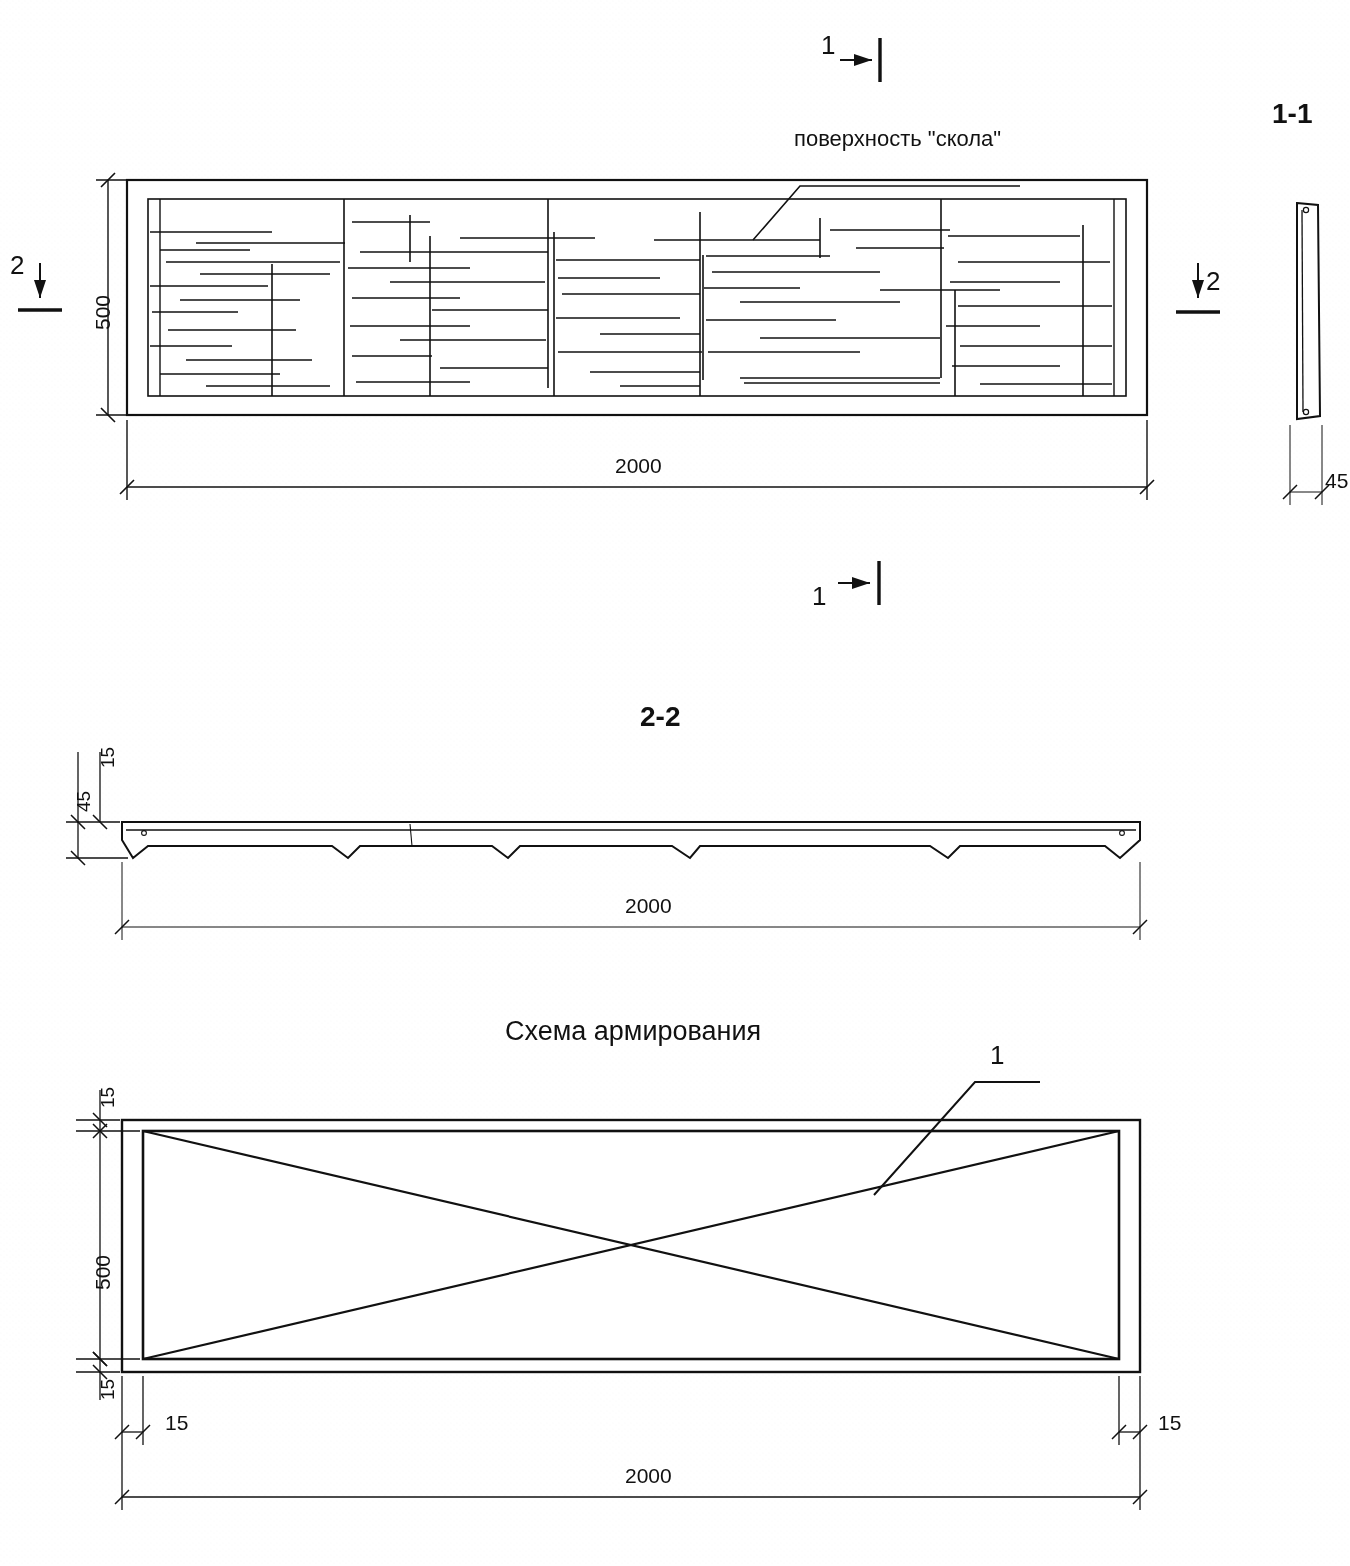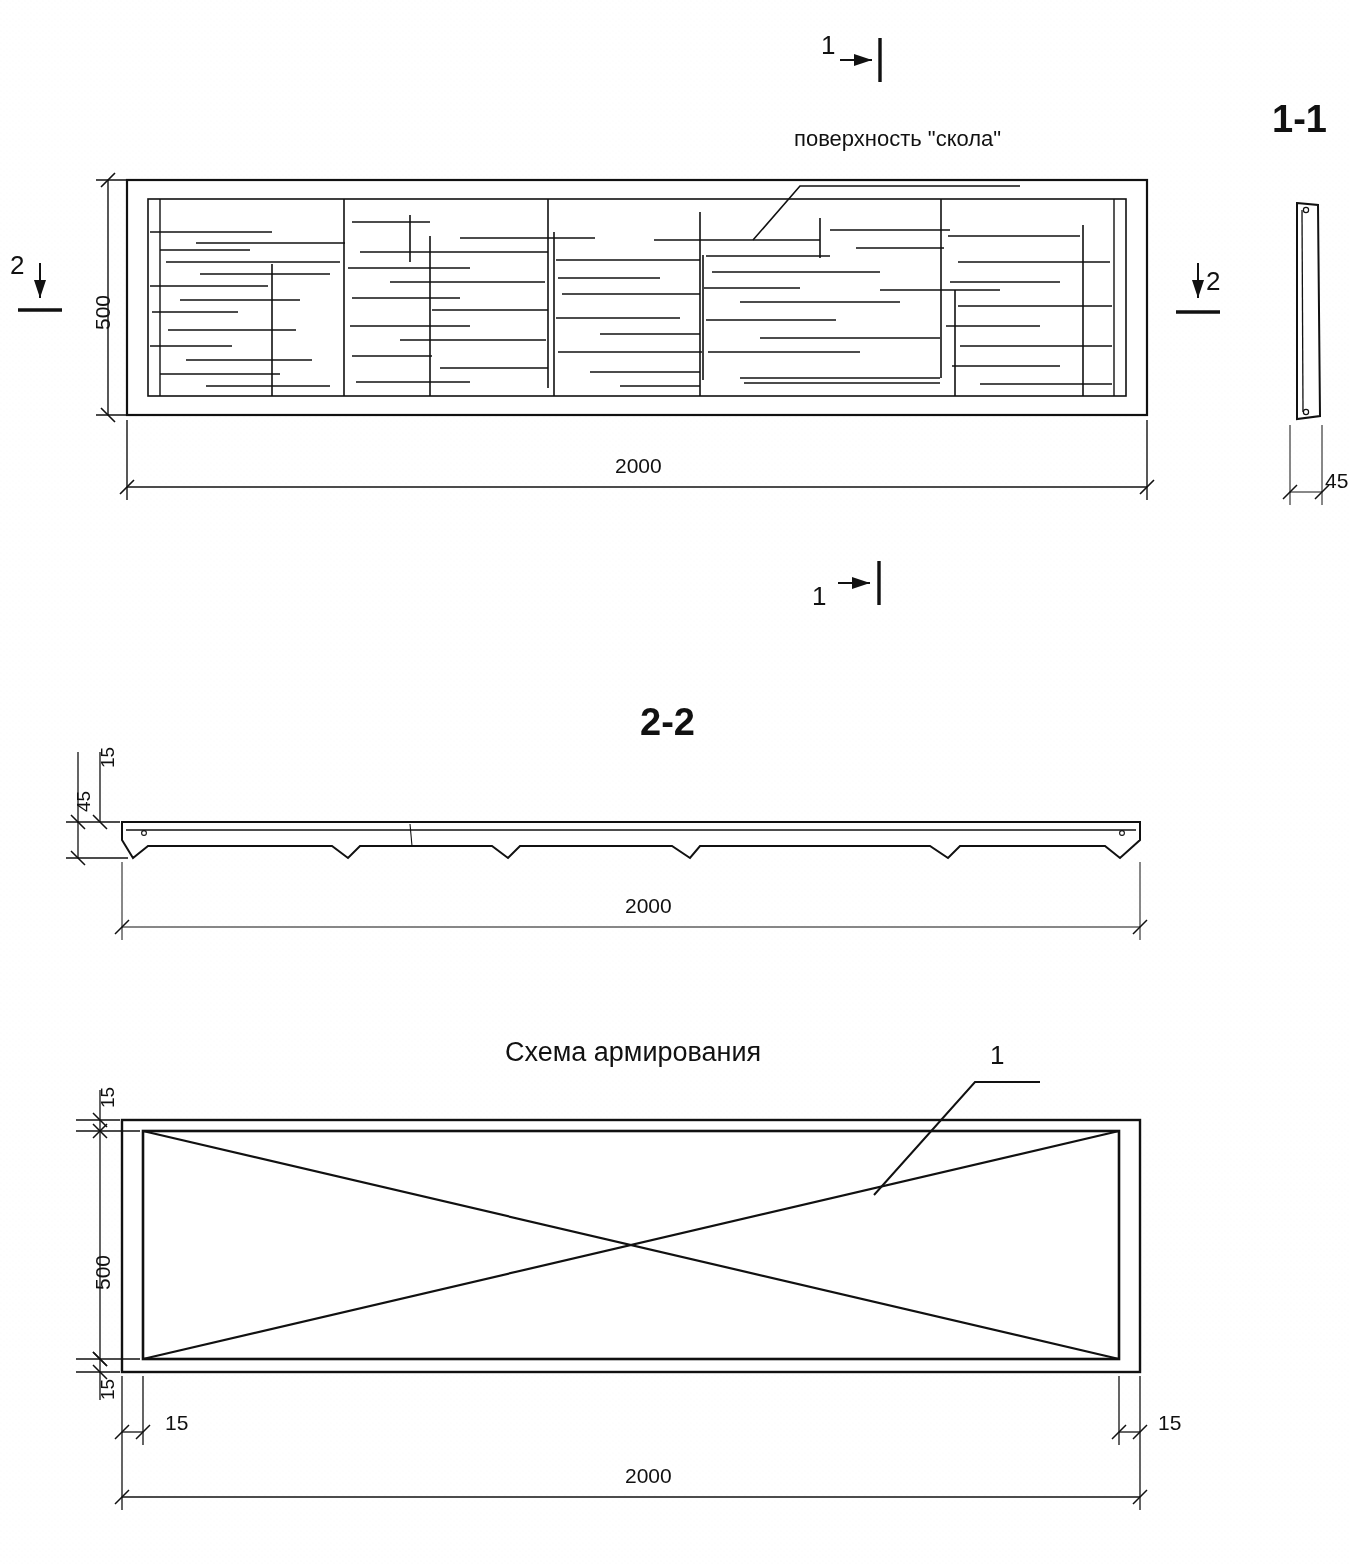--- a/index.html
+++ b/index.html
@@ -27,22 +27,22 @@
     white-space: nowrap;
     line-height: 1;
     color: #111;
   }
   .lbl.v {
     transform-origin: 0 0;
     transform: rotate(-90deg);
   }
   .t-dim { font-size: 21px; }
   .t-dim-s { font-size: 19px; }
-  .t-sec { font-size: 38px; font-weight: bold; text-align: center; }
-  .t-title { font-size: 27px; margin-top: 21px; }
+  .t-sec { font-size: 28px; font-weight: bold; text-align: center; }
+  .t-title { font-size: 27px; }
   .t-note { font-size: 22px; }
   .t-mark { font-size: 26px; }
   svg { position: absolute; left: 0; top: 0; }
 </style>
 </head>
 <body>
 
 <div id="sheet">
 
   <svg width="1350" height="1566" viewBox="0 0 1350 1566">

